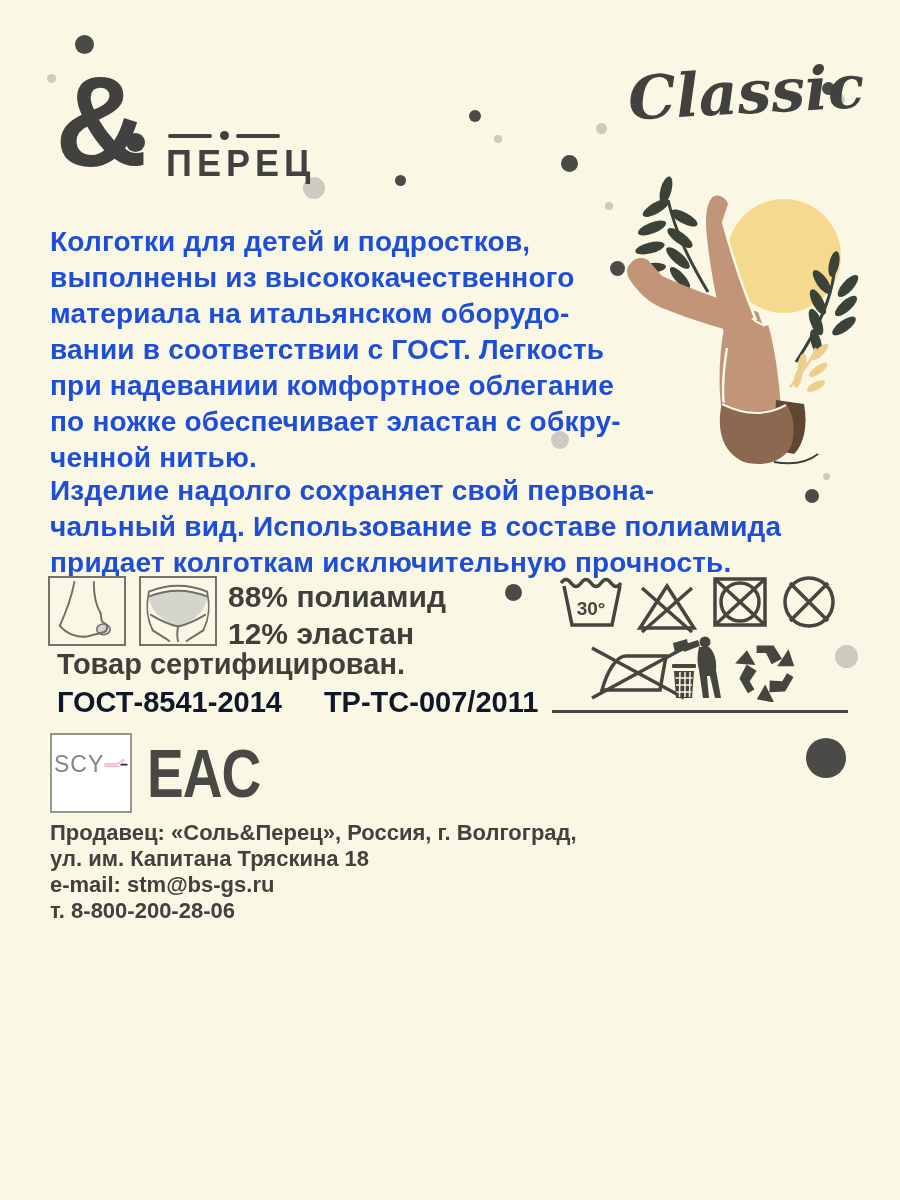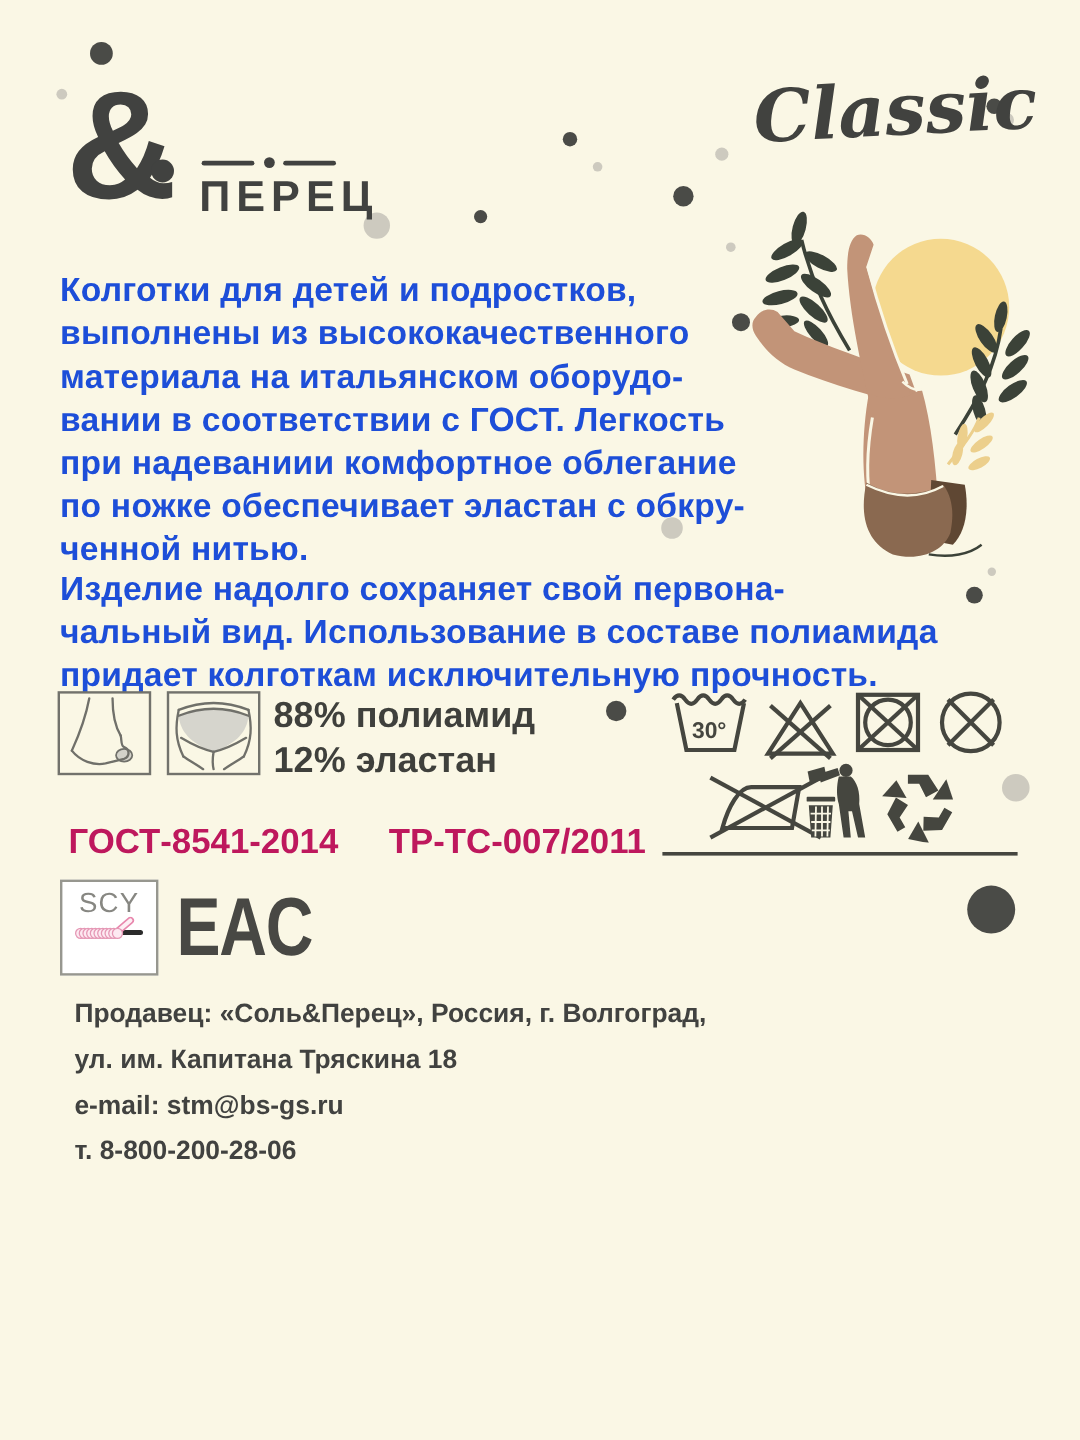--- a/index.html
+++ b/index.html
@@ -28,31 +28,31 @@
   .para{white-space:pre-line;font-size:28px;line-height:36px;font-weight:600;color:#1d4ed8;letter-spacing:.2px;}
   .para1{left:50px;top:224px;width:640px;}
   .para2{left:50px;top:473px;width:810px;}
   
   .comp-box{width:74px;height:66px;border:2.5px solid #72726C;background:transparent;display:flex;align-items:center;justify-content:center;}
   .comp-box.b1{left:48px;top:576px;}
   .comp-box.b2{left:139px;top:576px;}
   .comp-text{left:228px;top:578px;font-size:30px;font-weight:700;line-height:37px;color:#3F403C;}
   
   .cert1{left:57px;top:648px;font-size:29px;font-weight:700;color:#3F403C;}
-  .cert2{left:57px;top:686px;font-size:29px;font-weight:700;color:#be185d;display:flex;gap:42px;}
+  .cert2{left:57px;top:686px;font-size:29px;font-weight:700;color:#0f172a;display:flex;gap:42px;}
   .care-line{left:552px;top:710px;width:296px;height:3px;background:#45463F;}
   
   .scy-box{left:50px;top:733px;width:82px;height:80px;border:2px solid #97978F;background:#FFFFFF;
-    display:flex;flex-direction:column;align-items:center;justify-content:space-between;box-sizing:border-box;padding:6px 2px 24px;}
+    display:flex;flex-direction:row;align-items:center;justify-content:space-between;box-sizing:border-box;padding:6px 2px 24px;}
   .scy-label{font-size:23px;color:#878782;letter-spacing:1px;line-height:1;}
   .eac{left:147px;top:739px;font-size:54px;font-weight:700;letter-spacing:-1px;color:#484844;
     transform:scaleY(1.27) scaleX(1.02);transform-origin:top left;line-height:1;}
   
   .seller{left:50px;top:820px;font-size:22px;font-weight:700;line-height:26px;color:#414240;}
-  .seller div{margin:12px;}
+  .seller div{margin:0;}
   svg{display:block;}
 </style>
 </head>
 <body>
 
 <div class="page">
 
   <div>
       <div class="dot dark" style="left: 74.5px; top: 34.5px; width: 19px; height: 19px;"></div>
       <div class="dot light" style="left: 46.5px; top: 73.5px; width: 9px; height: 9px;"></div>
@@ -247,20 +247,21 @@
         <path d="M52,30 L64,12 L70,30 Z"></path>
       </g>
       <g transform="rotate(240 40 36)">
         <path d="M30,8 L48,8 L57,22 L46,28 L40,16 L30,16 Z"></path>
         <path d="M52,30 L64,12 L70,30 Z"></path>
       </g>
     </g>
   </svg>
   <div class="abs care-line"></div>
 
+  <div class="abs cert1">Товар сертифицирован.</div>
   <div class="abs cert2">
     <span>ГОСТ-8541-2014</span>
     <span>ТР-ТС-007/2011</span>
   </div>
 
   <div class="abs scy-box">
     <div class="scy-label">SCY</div>
     <svg width="74" height="30" viewBox="0 0 74 30">
       <path d="M46,17 L71,17" stroke="#2B2B2B" stroke-width="5.5" stroke-linecap="round"></path>
       <path d="M46,16 L60,4" stroke="#E887AD" stroke-width="8" stroke-linecap="round"></path>

